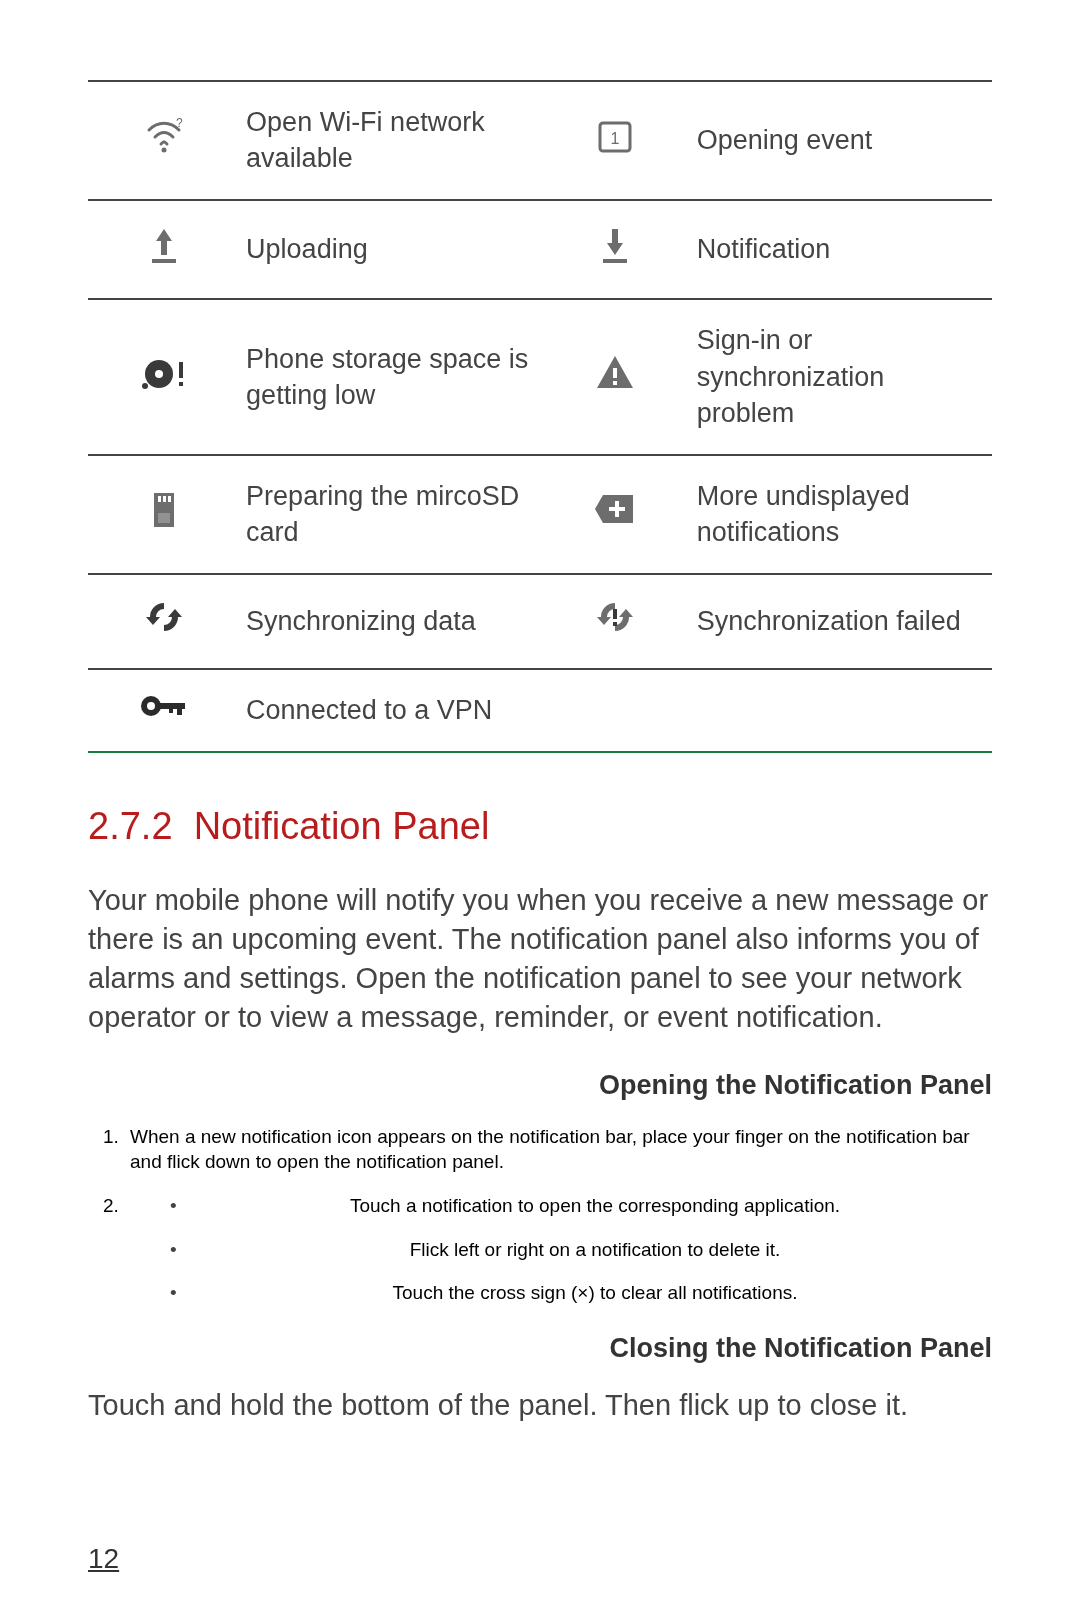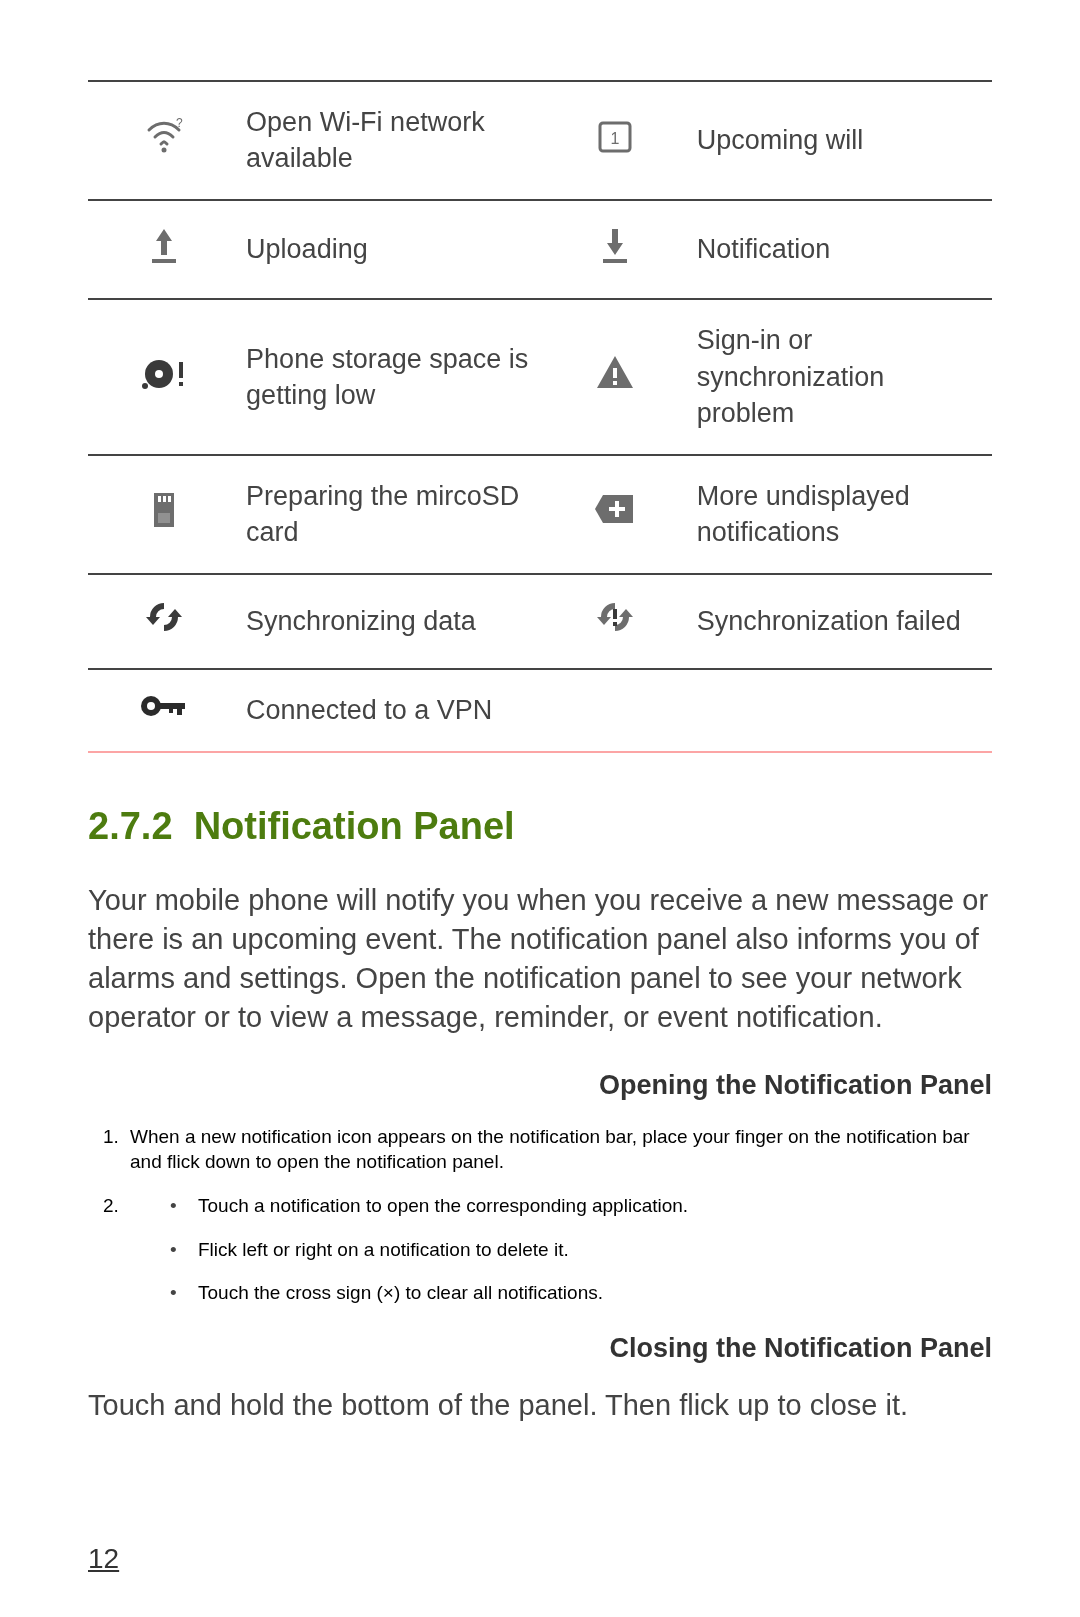--- a/index.html
+++ b/index.html
@@ -8,32 +8,32 @@
     height:1617px;
     box-sizing:border-box;
     padding:80px 88px 0 88px;
     font-family:Arial,Helvetica,sans-serif;
     color:#444;
     font-size:27px;
     line-height:1.35;
   }
   .tbl{width:100%;border-collapse:collapse;}
   .tbl tr{border-top:2px solid #444;}
-  .tbl tr:last-child{border-bottom:2px solid #fca5a5;}
+  .tbl tr:last-child{border-bottom:2px solid #15803d;}
   .tbl td{padding:22px 6px;vertical-align:middle;}
   .ic-cell{width:150px;text-align:center;}
   .desc-cell{width:300px;font-size:27px;color:#444;}
   .icon{display:inline-block;color:#6d6d6d;}
-  .h2{font-size:38px;color:#4d7c0f;margin:48px 0 28px 0;font-weight:700;}
+  .h2{font-size:38px;color:#b91c1c;margin:48px 0 28px 0;font-weight:400;}
   .para{margin:0 0 30px 0;font-size:29px;color:#444;}
   .bold{font-weight:bold;color:#333;margin:10px 0 20px 0;font-size:27px;text-align:right;}
   ol.steps{margin:0 0 24px 0;padding-left:36px;font-size:19px;color:#000000;}
   ol.steps li{margin-bottom:18px;padding-left:6px;}
   ul.bul{list-style:none;margin:10px 0 0 0;padding-left:40px;}
-  ul.bul li{position:relative;margin-bottom:18px;padding-left:28px;}
+  ul.bul li{position:relative;margin-bottom:18px;padding-left:28px;text-align:center;}
   ul.bul li:before{content:"•";position:absolute;left:0;top:0;color:#444;}
   .pagenum{position:absolute;left:88px;top:1540px;font-size:28px;color:#333;text-decoration:underline;}
   .inline-ic{display:inline-block;vertical-align:middle;margin:0 6px;}
   svg{display:block;margin:auto;}
 </style>
 </head>
 <body>
 
 <table class="tbl">
   <tbody>
@@ -49,21 +49,21 @@
               <text x="33" y="11" font-size="12" fill="#6d6d6d">?</text>
             </svg>
     </span></td>
     <td class="desc-cell">Open Wi-Fi network available</td>
     <td class="ic-cell"><span class="icon">
       <svg width="40" height="40" viewBox="0 0 40 40">
               <rect x="5" y="7" width="30" height="28" rx="3" fill="none" stroke="#6d6d6d" stroke-width="3"></rect>
               <text x="20" y="28" text-anchor="middle" font-size="16" fill="#6d6d6d">1</text>
             </svg>
     </span></td>
-    <td class="desc-cell">Upcoming will</td>
+    <td class="desc-cell">Opening event</td>
   </tr>
   <tr>
     <td class="ic-cell"><span class="icon">
       <svg width="36" height="44" viewBox="0 0 36 44">
               <path d="M18 6 L10 18 L15 18 L15 32 L21 32 L21 18 L26 18 Z" fill="#6d6d6d"></path>
               <rect x="6" y="36" width="24" height="4" fill="#6d6d6d"></rect>
             </svg>
     </span></td>
     <td class="desc-cell">Uploading</td>
     <td class="ic-cell"><span class="icon">

